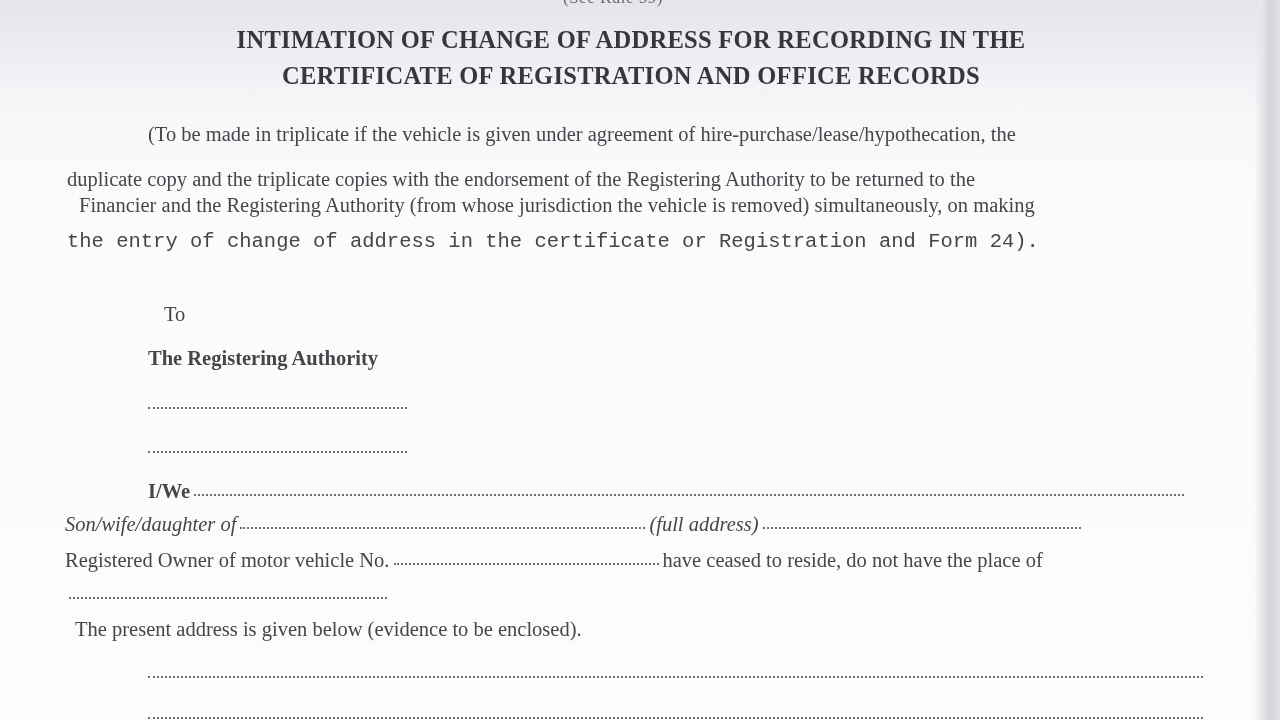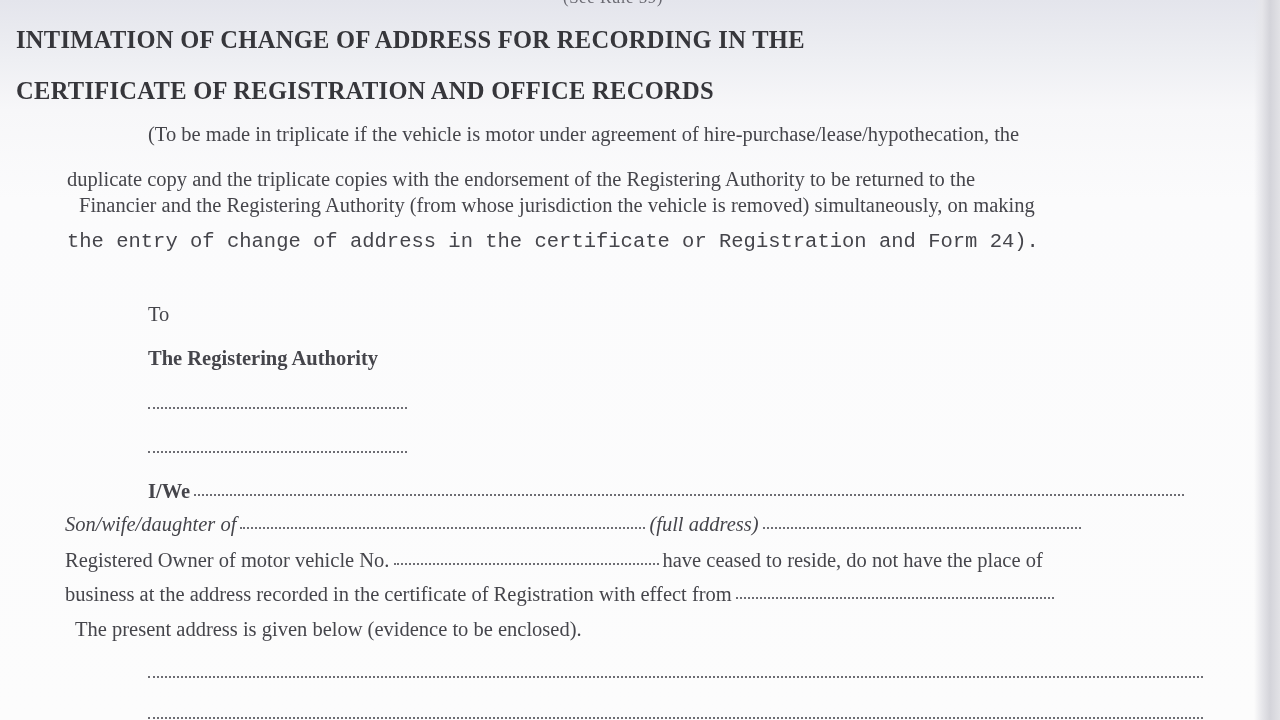--- a/index.html
+++ b/index.html
@@ -27,30 +27,30 @@
       left: 563px;
       font-size: 17px;
       color: #6a6a72;
       letter-spacing: 0.5px;
       font-family: "Liberation Serif", serif;
     }
     .title {
       position: absolute;
       left: 0;
       width: 1262px;
+      text-align: center;
       font-family: "Liberation Serif", serif;
       font-weight: bold;
       font-size: 24.5px;
       color: #36363b;
       letter-spacing: 0.3px;
       white-space: nowrap;
-      margin-left: 16px;
     }
     .title.l1 { top: 26px; }
-    .title.l2 { top: 77px; }
+    .title.l2 { top: 62px; }
     .para {
       position: absolute;
       font-family: "Liberation Serif", serif;
       font-size: 20.5px;
       color: #45454b;
       white-space: nowrap;
       line-height: 24px;
     }
     .dots {
       display: inline-block;
@@ -70,42 +70,42 @@
 </head>
 <body>
 
 <div class="page-shadow"></div>
 
 <div class="rule-note">(See Rule 59)</div>
 
 <div class="title l1">INTIMATION OF CHANGE OF ADDRESS FOR RECORDING IN THE</div>
 <div class="title l2">CERTIFICATE OF REGISTRATION AND OFFICE RECORDS</div>
 
-<div class="para" style="top:122px; left:148px;">(To be made in triplicate if the vehicle is motor under agreement of hire-purchase/lease/hypothecation, the</div>
+<div class="para" style="top:122px; left:148px;">(To be made in triplicate if the vehicle is given under agreement of hire-purchase/lease/hypothecation, the</div>
 <div class="para" style="top:167px; left:67px;">duplicate copy and the triplicate copies with the endorsement of the Registering Authority to be returned to the</div>
 <div class="para" style="top:193px; left:79px;">Financier and the Registering Authority (from whose jurisdiction the vehicle is removed) simultaneously, on making</div>
 <div class="para" style="top:230px; left:67px;font-family:Liberation Mono, monospace;">the entry of change of address in the certificate or Registration and Form 24).</div>
 
-<div class="para" style="top:302px; left:148px;">To</div>
+<div class="para" style="top:302px; left:164px;">To</div>
 <div class="para" style="top:346px; left:148px;font-weight:bold;">The Registering Authority</div>
 <div class="dotline" style="top:407px; left:148px; width:259px;"></div>
 <div class="dotline" style="top:451px; left:148px; width:259px;"></div>
 
 <div class="para" style="top:479px; left:148px;font-weight:bold;">
   <span>I/We</span><span class="dots" style="width:990px;"></span>
 </div>
 
 <div class="para" style="top:512px; left:65px;font-style:italic;">
   <span>Son/wife/daughter of</span><span class="dots" style="width:405px;"></span><span>(full address)</span><span class="dots" style="width:318px;"></span>
 </div>
 
 <div class="para" style="top:548px; left:65px;">
   <span>Registered Owner of motor vehicle No.</span><span class="dots" style="width:265px;"></span><span>have ceased to reside, do not have the place of</span>
 </div>
 
 <div class="para" style="top:582px; left:65px;">
-  <span>business at the address recorded in the certificate of Registration with effect from</span><span class="dots" style="width:318px;"></span>
+  <span class="dots" style="width:318px;"></span>
 </div>
 
 <div class="para" style="top:617px; left:75px;">The present address is given below (evidence to be enclosed).</div>
 
 <div class="dotline" style="top:676px; left:148px; width:1055px;"></div>
 <div class="dotline" style="top:717px; left:148px; width:1055px;"></div>
 
 </body></html>

